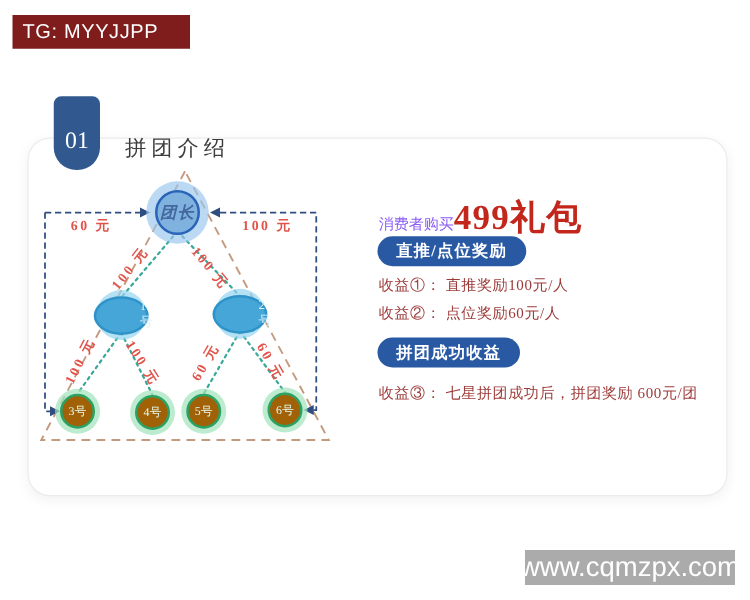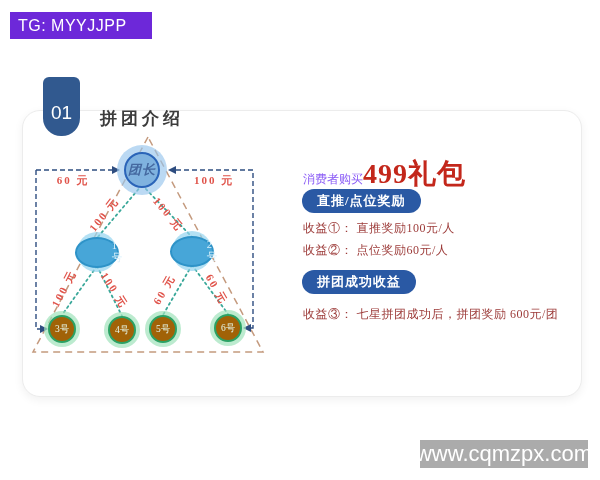--- a/index.html
+++ b/index.html
@@ -3,41 +3,41 @@
 <meta charset="utf-8">
 <style>
   html,body{margin:0;padding:0;}
   body{
     width:600px;height:480px;position:relative;overflow:hidden;
     background:#ffffff;font-family:"Liberation Serif",serif;
   }
   
   .tg-bar{
     position:absolute;left:10px;top:12px;width:142px;height:27px;
-    background:#6d28d9;color:#ffffff;
+    background:#7f1d1d;color:#ffffff;
     font-family:"Liberation Sans",sans-serif;font-size:16px;
     display:flex;align-items:center;padding-left:8px;box-sizing:border-box;
     letter-spacing:0.5px;
   }
   
   .card{
     position:absolute;left:22px;top:110px;width:558px;height:285px;
     background:#ffffff;border:1px solid #ececec;border-radius:18px;
     box-shadow:0 3px 10px rgba(0,0,0,0.06);
   }
   .badge-01{
     position:absolute;left:43px;top:77px;width:37px;height:59px;
     background:#31598f;border-radius:6px 6px 18px 18px;
-    color:#ffffff;font-family:Liberation Sans, sans-serif;font-size:19px;
+    color:#ffffff;font-family:Liberation Serif, serif;font-size:19px;
     display:flex;align-items:center;justify-content:center;
     padding-top:12px;box-sizing:border-box;
   }
   .card-title{
     position:absolute;left:100px;top:107px;
-    font-size:17px;color:#3c3c3c;letter-spacing:4px;font-weight:bold;
+    font-size:17px;color:#3c3c3c;letter-spacing:4px;font-weight:normal;
   }
   
   .diagram-svg{position:absolute;left:0;top:0;width:600px;height:480px;pointer-events:none;}
   .node{position:absolute;border-radius:50%;display:flex;align-items:center;justify-content:center;}
   .node .inner{border-radius:50%;display:flex;align-items:center;justify-content:center;box-sizing:border-box;}
   .node-leader{width:50px;height:50px;background:rgba(150,197,236,0.65);}
   .node-leader .inner{width:36px;height:36px;background:#7fb2df;border:2.5px solid #2a64b8;
     color:#44689f;font-size:13px;font-weight:bold;letter-spacing:1px;font-style:italic;}
   .node-blue{width:40px;height:40px;background:rgba(148,212,240,0.7);}
   .node-blue .inner{width:31px;height:31px;background:#47a6d8;border:2px solid #2e93c8;

